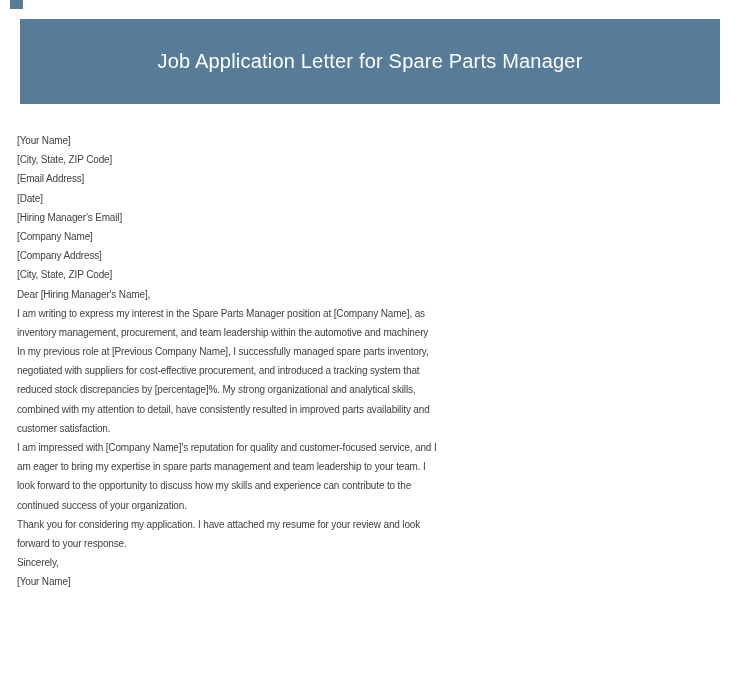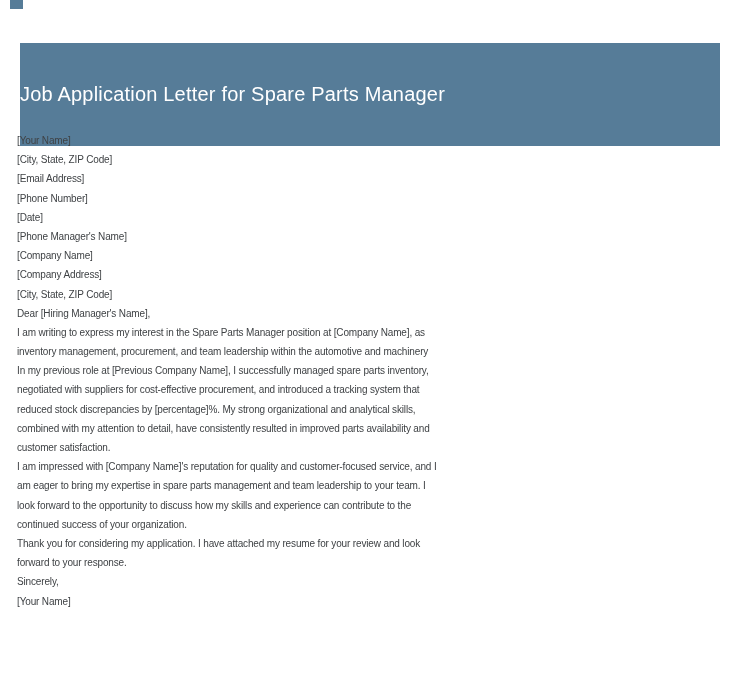--- a/index.html
+++ b/index.html
@@ -28,25 +28,25 @@
     top: 0;
     width: 13px;
     height: 9px;
     background: var(--header-bg);
   }
   .header-band {
     position: absolute;
     left: 20px;
     top: 19px;
     width: 700px;
-    height: 103px;
+    height: 85px;
     background: var(--header-bg);
     display: flex;
     align-items: center;
-    margin-top: 24px;
+    justify-content: center;
   }
   .page-title {
     color: var(--header-text);
     font-size: 20px;
     font-weight: 500;
     letter-spacing: 0.2px;
     white-space: nowrap;
   }
   .letter {
     position: absolute;
@@ -68,23 +68,22 @@
 
 <div class="page">
   <div class="corner-accent"></div>
   <div class="header-band">
     <h1 class="page-title">Job Application Letter for Spare Parts Manager</h1>
   </div>
   <div class="letter">
       <div class="line">[Your Name]</div>
       <div class="line">[City, State, ZIP Code]</div>
       <div class="line">[Email Address]</div>
-      <div class="line">[Phone Number]</div>
       <div class="line">[Date]</div>
-      <div class="line">[Phone Manager's Name]</div>
+      <div class="line">[Hiring Manager's Email]</div>
       <div class="line">[Company Name]</div>
       <div class="line">[Company Address]</div>
       <div class="line">[City, State, ZIP Code]</div>
       <div class="line">Dear [Hiring Manager's Name],</div>
       <div class="line">I am writing to express my interest in the Spare Parts Manager position at [Company Name], as</div>
       <div class="line">inventory management, procurement, and team leadership within the automotive and machinery</div>
       <div class="line">In my previous role at [Previous Company Name], I successfully managed spare parts inventory,</div>
       <div class="line">negotiated with suppliers for cost-effective procurement, and introduced a tracking system that</div>
       <div class="line">reduced stock discrepancies by [percentage]%. My strong organizational and analytical skills,</div>
       <div class="line">combined with my attention to detail, have consistently resulted in improved parts availability and</div>

